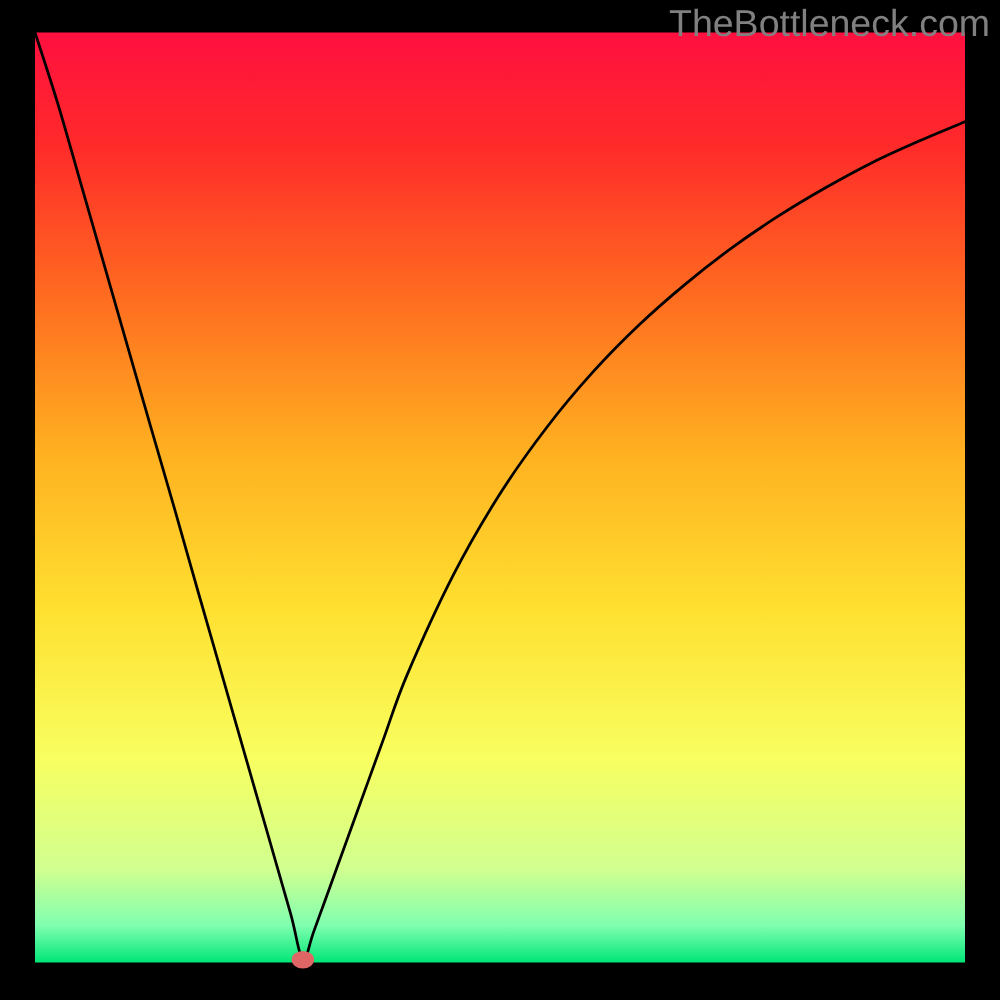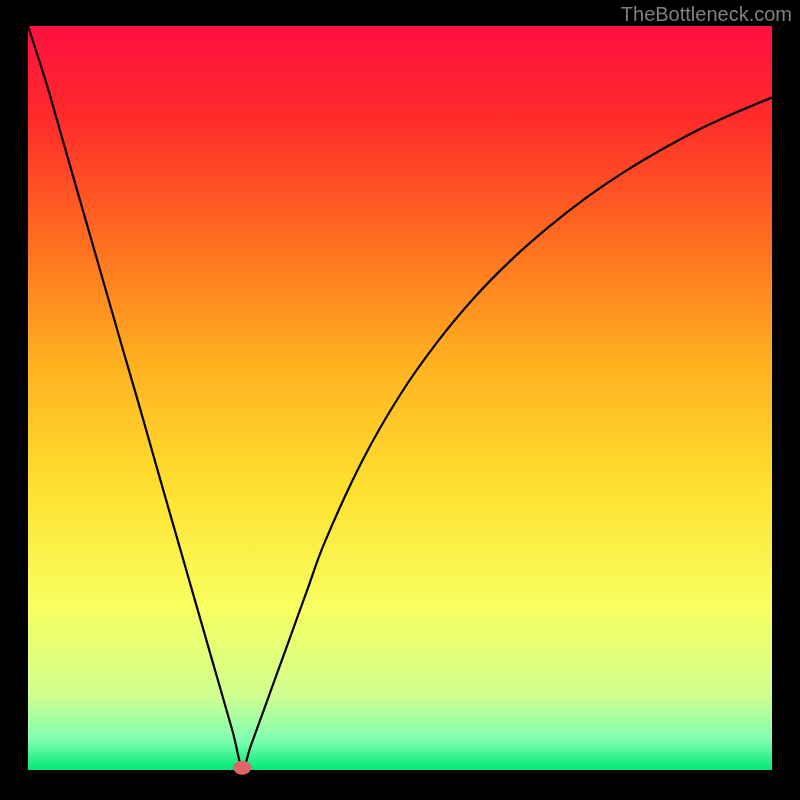--- a/index.html
+++ b/index.html
@@ -14,21 +14,21 @@
     position: relative;
     width: 800px;
     height: 800px;
     background: #000;
   }
   .watermark {
     position: absolute;
     top: 3px;
     right: 8px;
     color: #808080;
-    font-size: 20px;
+    font-size: 30px;
     font-weight: 500;
     z-index: 10;
     font-family: Arial, Helvetica, sans-serif;
   }
   svg {
     display: block;
   }
 </style>
 </head>
 <body>

